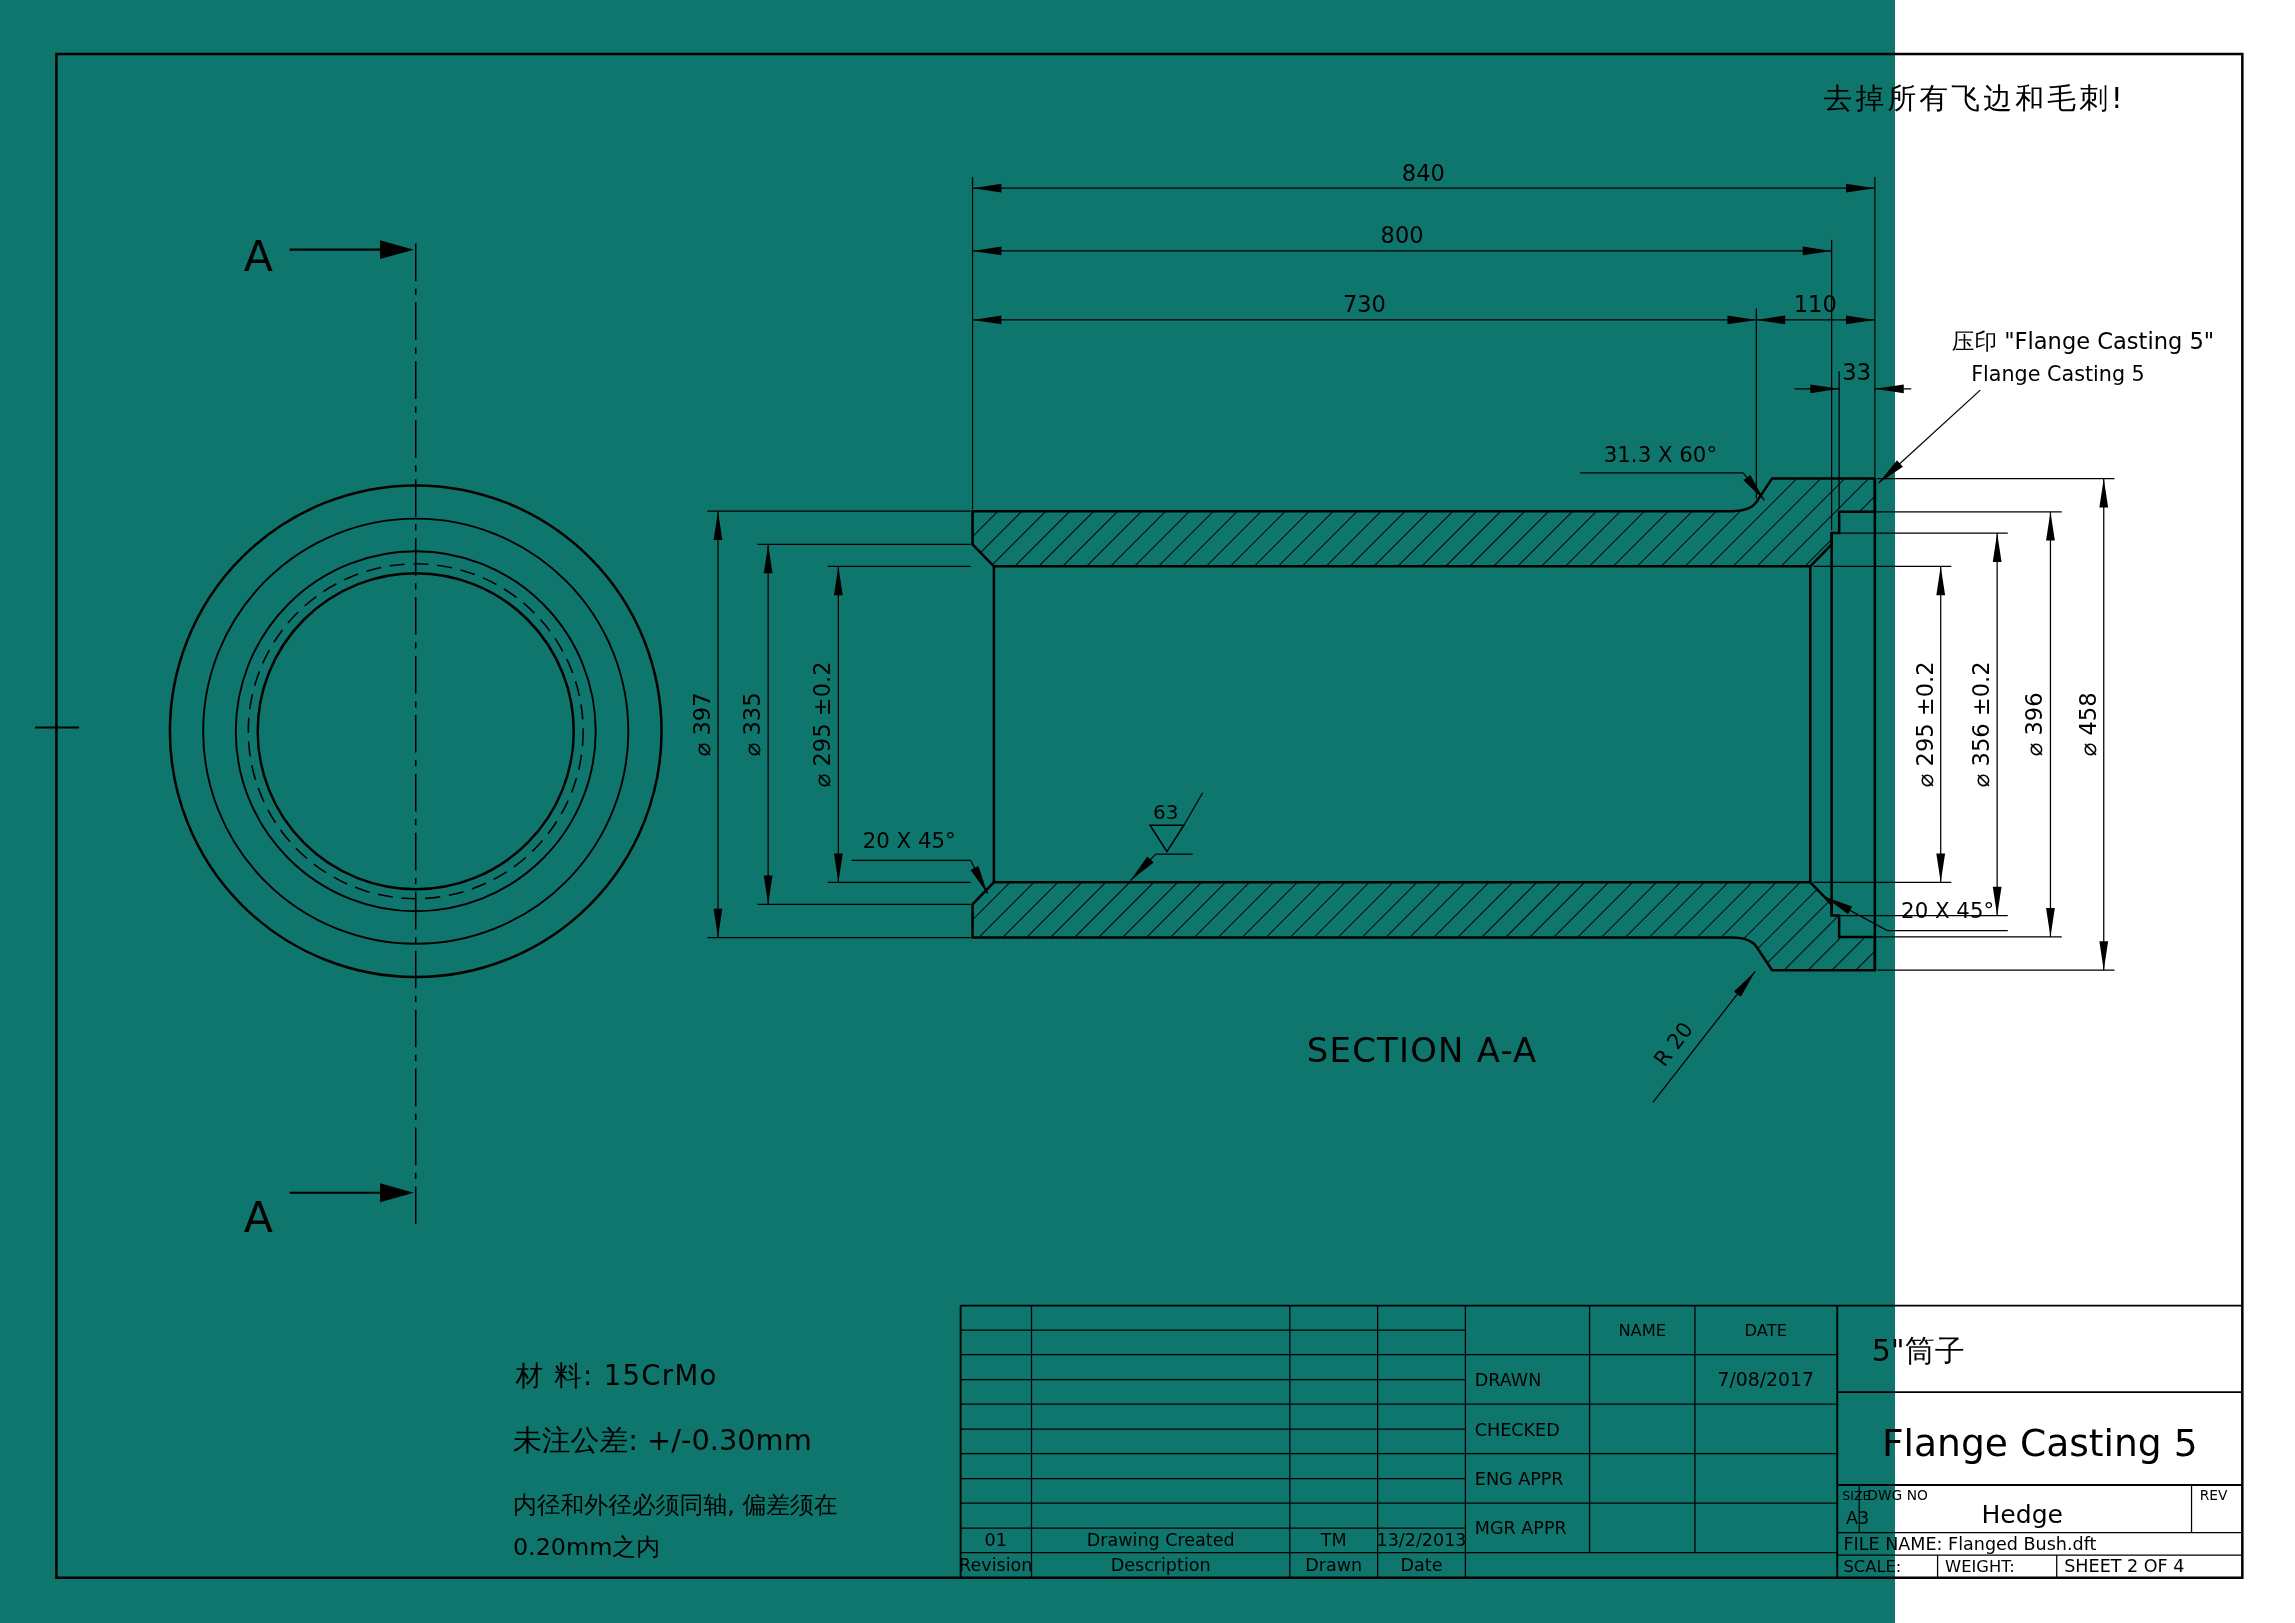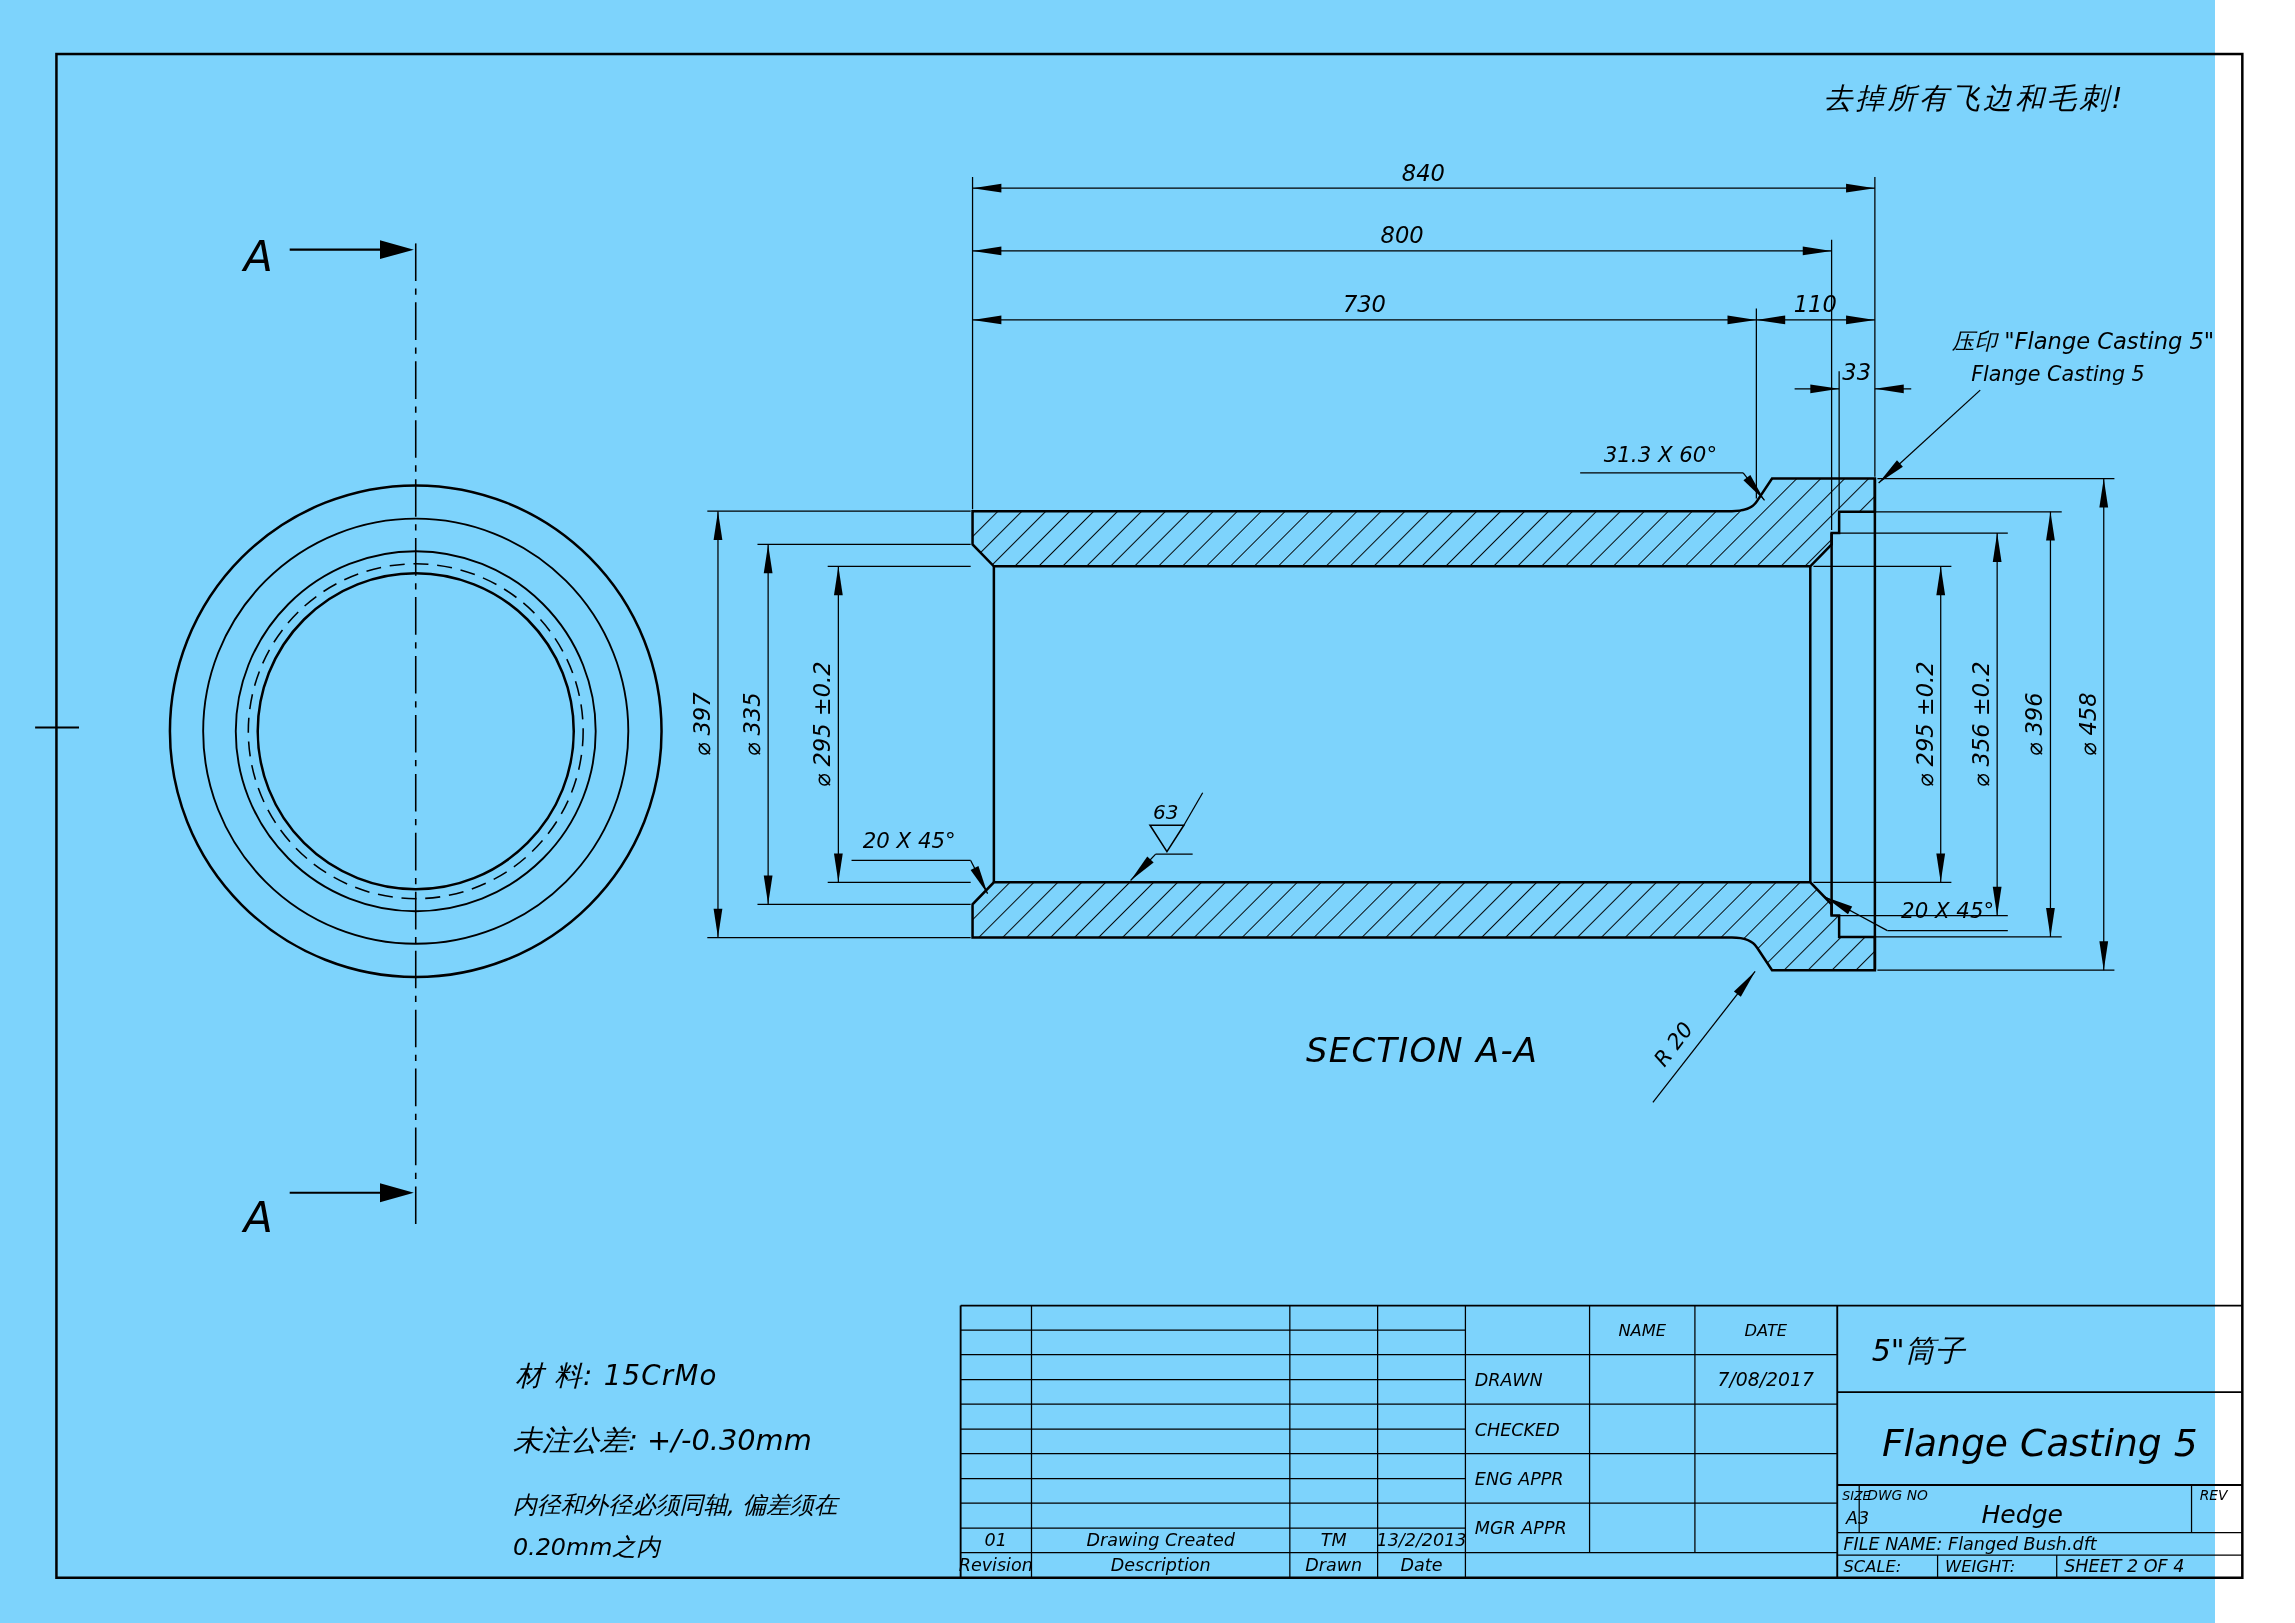--- a/index.html
+++ b/index.html
@@ -1,16 +1,16 @@
 <!DOCTYPE html>
 <html style="font-size:10px"><head>
 <meta charset="utf-8">
 <style>
   html,body{margin:0;padding:0;background:#ffffff;}
-  .sheet{width:2215px;height:1623px;position:relative;background:#7dd3fc;font-style:italic;}
+  .sheet{width:1895px;height:1623px;position:relative;background:#0f766e;}
   svg{display:block;font-family:"DejaVu Sans", sans-serif;}
   text{fill:#000;}
   .thick{stroke:#000;stroke-width:4;fill:none;}
   .med{stroke:#000;stroke-width:3;fill:none;}
   .thin{stroke:#000;stroke-width:2;fill:none;}
   .dimtxt{font-size:36px;}
   .lbltxt{font-size:34px;}
   .tb-s{font-size:26px;}
   .tb-xs{font-size:22px;}
 </style>

